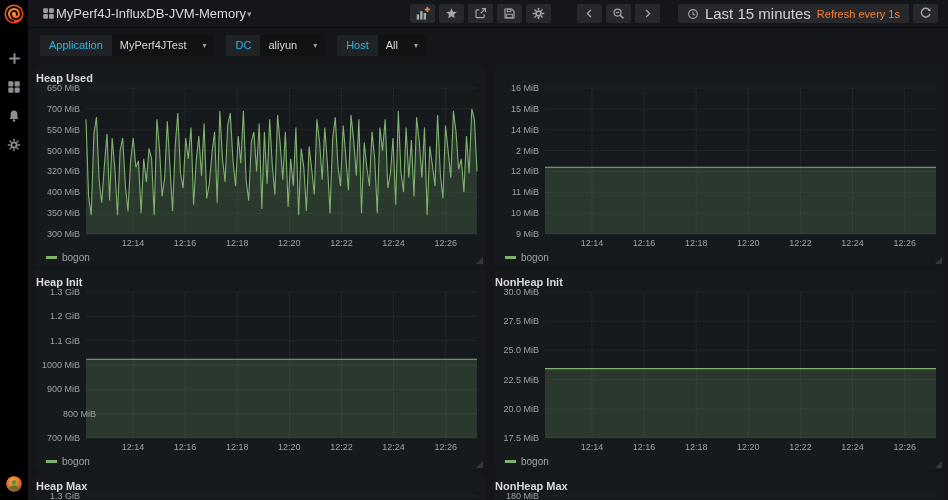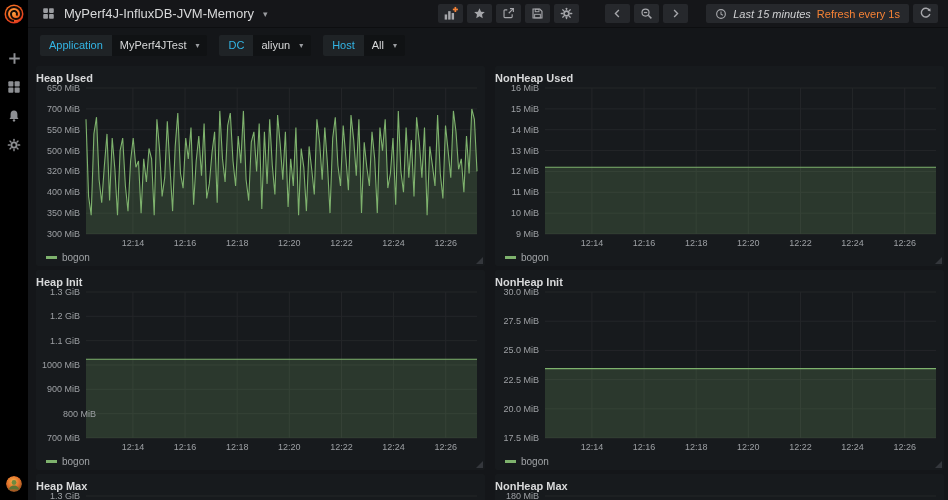--- a/index.html
+++ b/index.html
@@ -16,42 +16,42 @@
   }
   .sidebar .logo { width:28px; height:28px; display:flex; align-items:center; justify-content:center; cursor:pointer; }
   .side-icons { margin-top:22px; display:flex; flex-direction:column; gap:13px; align-items:center; color:#8d8f93; }
   .side-btn { width:16px; height:16px; display:flex; align-items:center; justify-content:center; cursor:pointer; }
   .sidebar .avatar { position:absolute; bottom:8px; left:6px; width:16px; height:16px; border-radius:50%; overflow:hidden; cursor:pointer; }
   
   .topnav {
     margin-left:28px; height:28px; background:#151619; border-bottom:1px solid #0d0e10;
     display:flex; align-items:center; padding:0 10px 0 14px;
   }
-  .nav-left { display:flex; align-items:center; gap:9px; flex:1; min-width:0; cursor:pointer; }
+  .nav-left { display:flex; align-items:center; gap:1px; flex:1; min-width:0; cursor:pointer; }
   .dash-title { font-size:13px; color:#d8d9da; white-space:nowrap; }
   .caret { color:#9a9ca0; font-size:9px; }
   .nav-right { display:flex; align-items:center; gap:4px; }
   .tool-btn {
     width:25px; height:19px; background:#26282c; border-radius:2px;
     display:flex; align-items:center; justify-content:center; color:#a6a7ab; cursor:pointer;
   }
   .grp-gap { width:18px; }
   .timebox {
     height:19px; background:#26282c; border-radius:2px; padding:0 9px;
     display:flex; align-items:center; gap:6px; cursor:pointer;
   }
-  .time-text { font-size:11px; color:#d0d1d3; white-space:nowrap;font-style:italic; }
+  .time-text { font-size:15px; color:#d0d1d3; white-space:nowrap; }
   .refresh-text { font-size:11px; color:#f58236; font-weight:normal; white-space:nowrap; }
   
   .submenu {
     margin-left:28px; height:34px; display:flex; align-items:center; gap:12px; padding-left:12px;
   }
   .var-group { display:flex; align-items:center; height:21px; border-radius:2px; overflow:hidden; }
   .var-label { background:#1f2326; color:#33b5e5; font-size:11px; padding:0 9px; line-height:21px; }
-  .var-value { background:#101214; color:#d8d9da; font-size:11px; padding:0 8px; line-height:21px; display:flex; align-items:center; gap:9px; cursor:pointer; }
+  .var-value { background:#101214; color:#d8d9da; font-size:11px; padding:0 8px; line-height:21px; display:flex; align-items:center; gap:16px; cursor:pointer; }
   .var-value .caret { font-size:8px; }
   
   .dash {
     margin-left:28px; padding:4px 4px 0 8px;
     display:grid; grid-template-columns:1fr 1fr; gap:4px 10px; grid-auto-rows:200px;
   }
   .panel { position:relative; background:#171a1d; border-radius:2px; }
   .panel-title {
     height:22px; padding-top:6px; 
     font-size:11px; font-weight:bold; color:#d8d9da; cursor:pointer;
@@ -309,21 +309,20 @@
         <div class="xtick" style="left: 385.72px;">12:26</div>
       </div>
     <div class="legend">
       <span class="legend-dash"></span>
       <span class="legend-label">bogon</span>
     </div>
     <div class="resize-handle"></div>
   </div>
 
   <div class="panel">
-    <div class="panel-title">NonHeap Used</div>
     <div class="plot">
       <svg width="441" height="146">
           <line x1="46" x2="437" y1="146" y2="146" class="grid"></line>
           <line x1="46" x2="437" y1="125.14285714285714" y2="125.14285714285714" class="grid"></line>
           <line x1="46" x2="437" y1="104.28571428571428" y2="104.28571428571428" class="grid"></line>
           <line x1="46" x2="437" y1="83.42857142857143" y2="83.42857142857143" class="grid"></line>
           <line x1="46" x2="437" y1="62.57142857142857" y2="62.57142857142857" class="grid"></line>
           <line x1="46" x2="437" y1="41.71428571428571" y2="41.71428571428571" class="grid"></line>
           <line x1="46" x2="437" y1="20.85714285714286" y2="20.85714285714286" class="grid"></line>
           <line x1="46" x2="437" y1="0" y2="0" class="grid"></line>
@@ -334,21 +333,21 @@
           <line x1="301.4533333333321" x2="301.4533333333321" y1="0" y2="146" class="grid"></line>
           <line x1="353.58666666666545" x2="353.58666666666545" y1="0" y2="146" class="grid"></line>
           <line x1="405.7199999999988" x2="405.7199999999988" y1="0" y2="146" class="grid"></line>
           <path d="M46.0,79.3L437.0,79.3L437,146L46,146Z" class="areafill"></path>
           <path d="M46.0,79.3L437.0,79.3" class="seriesline"></path>
         </svg>
     <div class="ytick" style="top: 141px;">9 MiB</div>
         <div class="ytick" style="top: 120.143px;">10 MiB</div>
         <div class="ytick" style="top: 99.2857px;">11 MiB</div>
         <div class="ytick" style="top: 78.4286px;">12 MiB</div>
-        <div class="ytick" style="top: 57.5714px;">13 MiB</div>
+        <div class="ytick" style="top: 57.5714px;">2 MiB</div>
         <div class="ytick" style="top: 36.7143px;">14 MiB</div>
         <div class="ytick" style="top: 15.8571px;">15 MiB</div>
         <div class="ytick" style="top: -5px; text-align: right;">16 MiB</div>
         <div class="xtick" style="left: 72.92px;">12:14</div>
         <div class="xtick" style="left: 125.053px;">12:16</div>
         <div class="xtick" style="left: 177.187px;">12:18</div>
         <div class="xtick" style="left: 229.32px;">12:20</div>
         <div class="xtick" style="left: 281.453px;">12:22</div>
         <div class="xtick" style="left: 333.587px;">12:24</div>
         <div class="xtick" style="left: 385.72px;">12:26</div>

